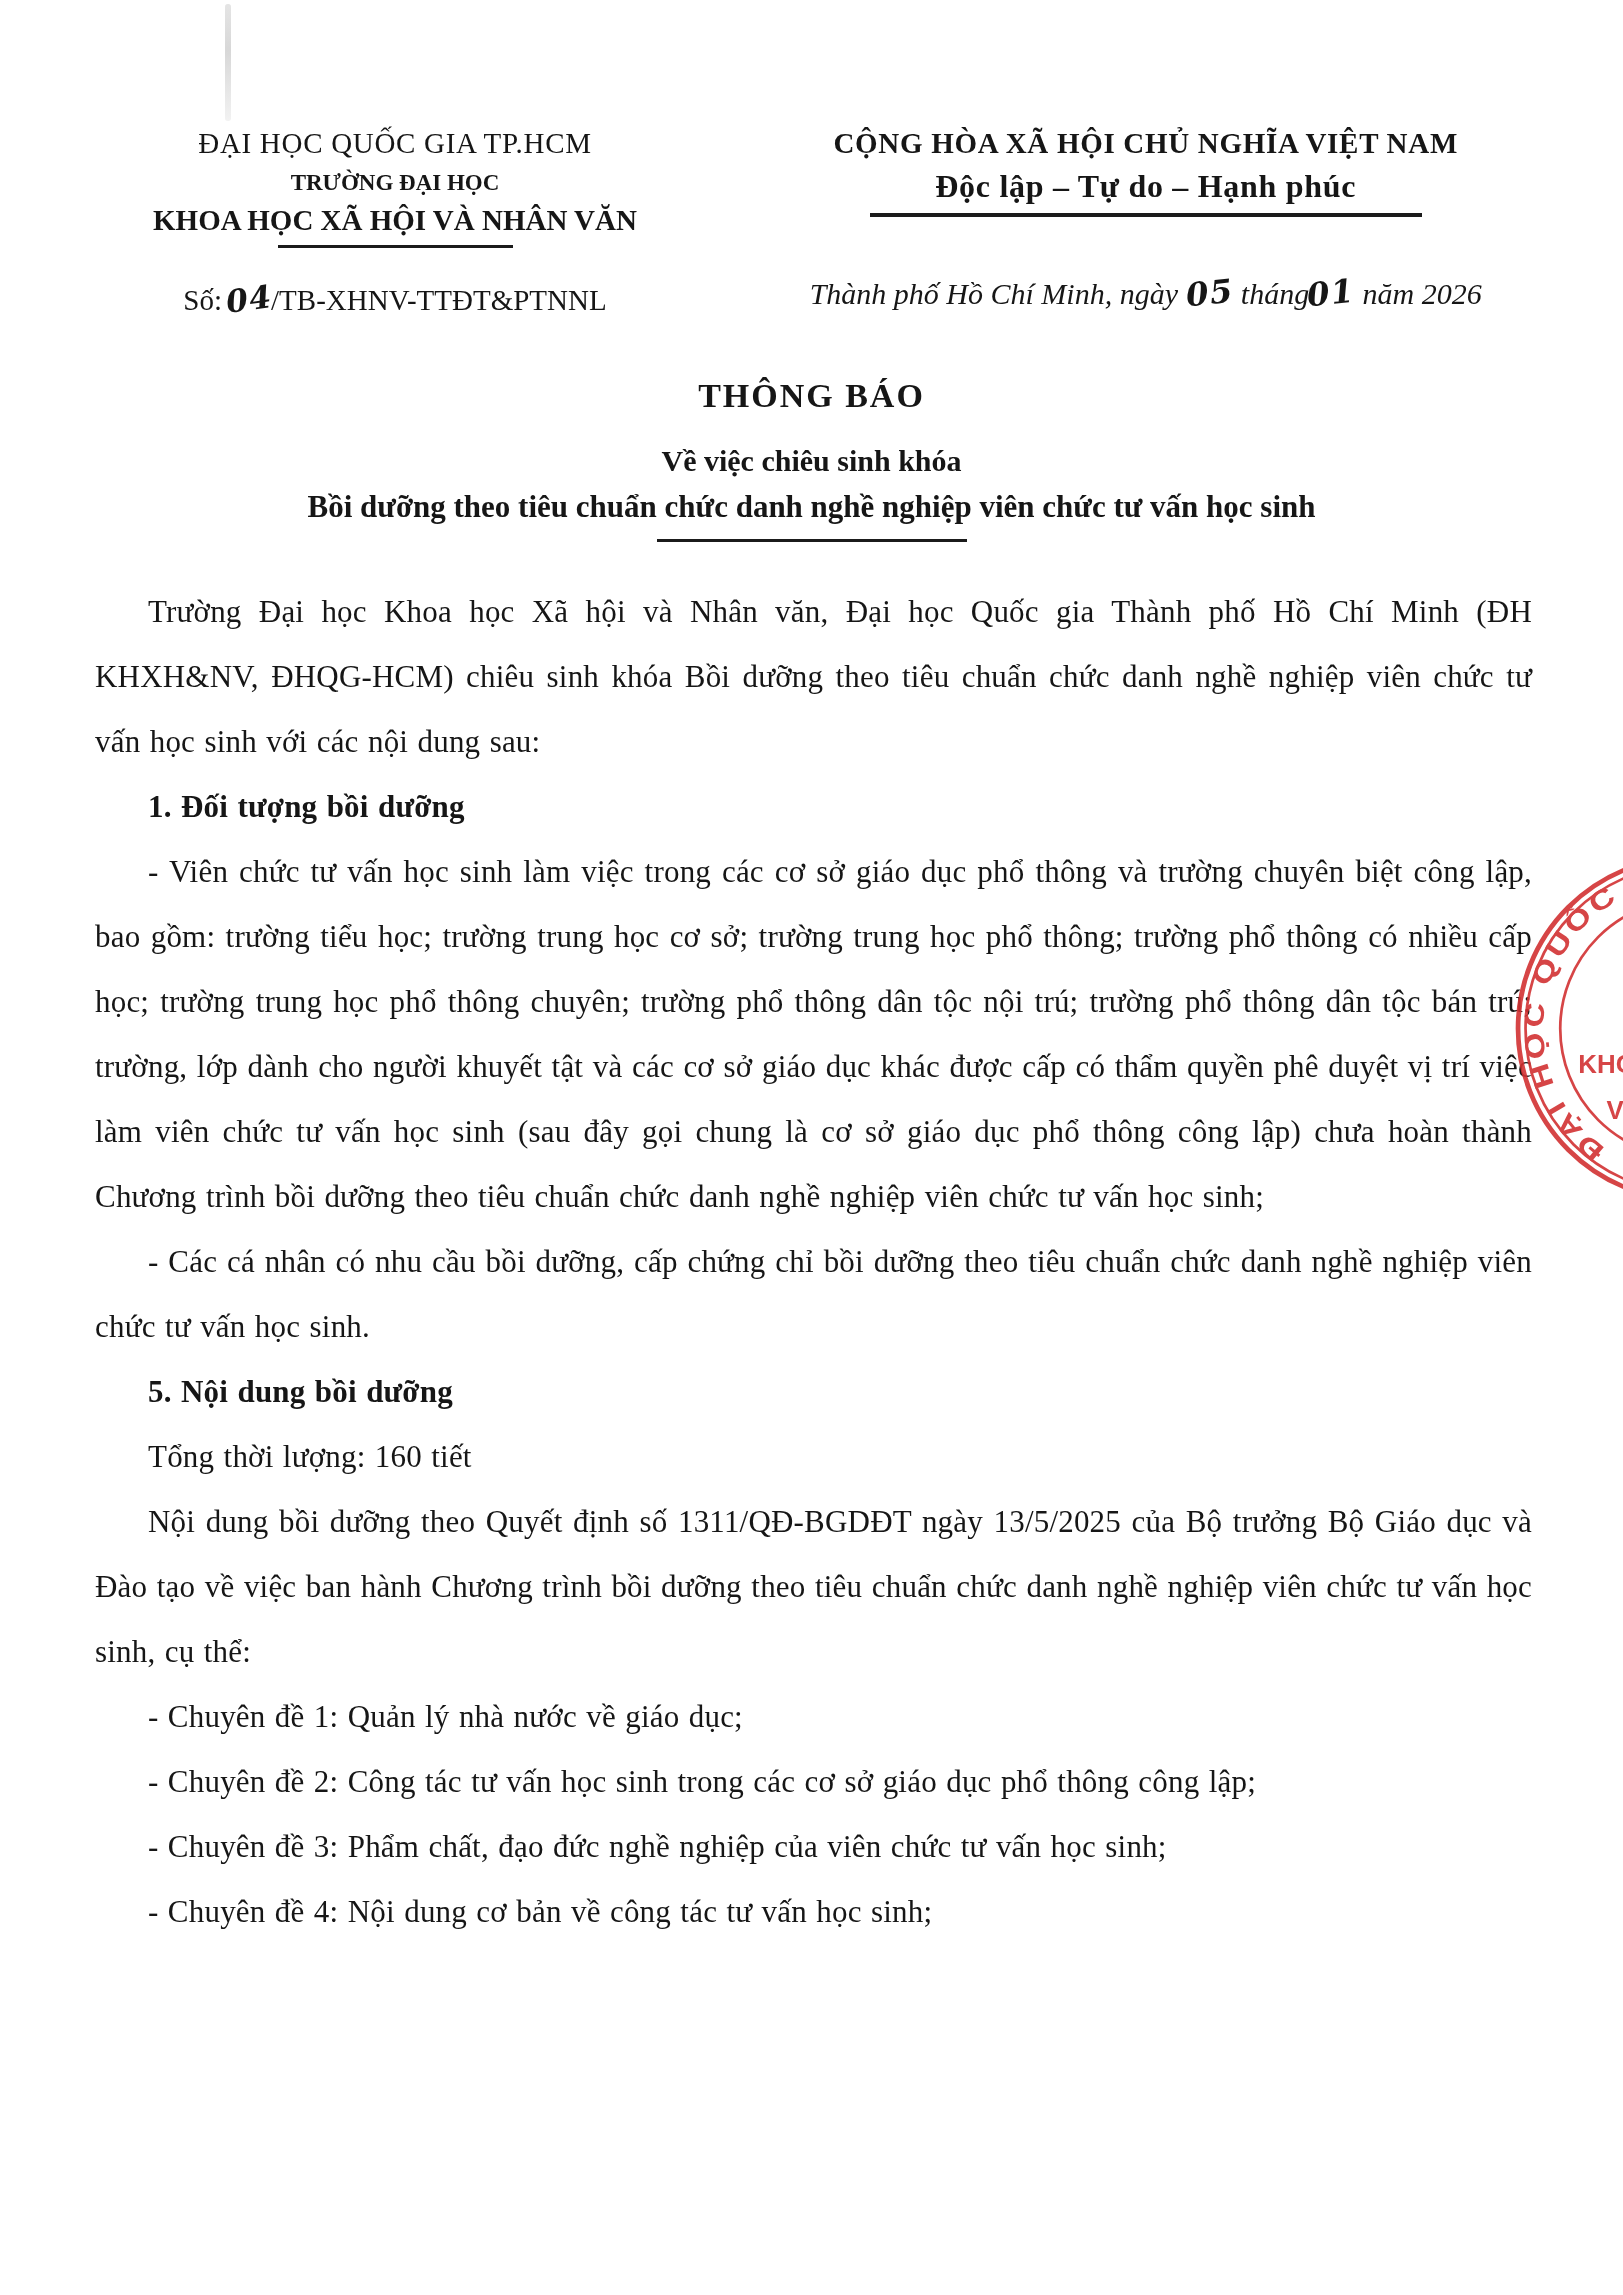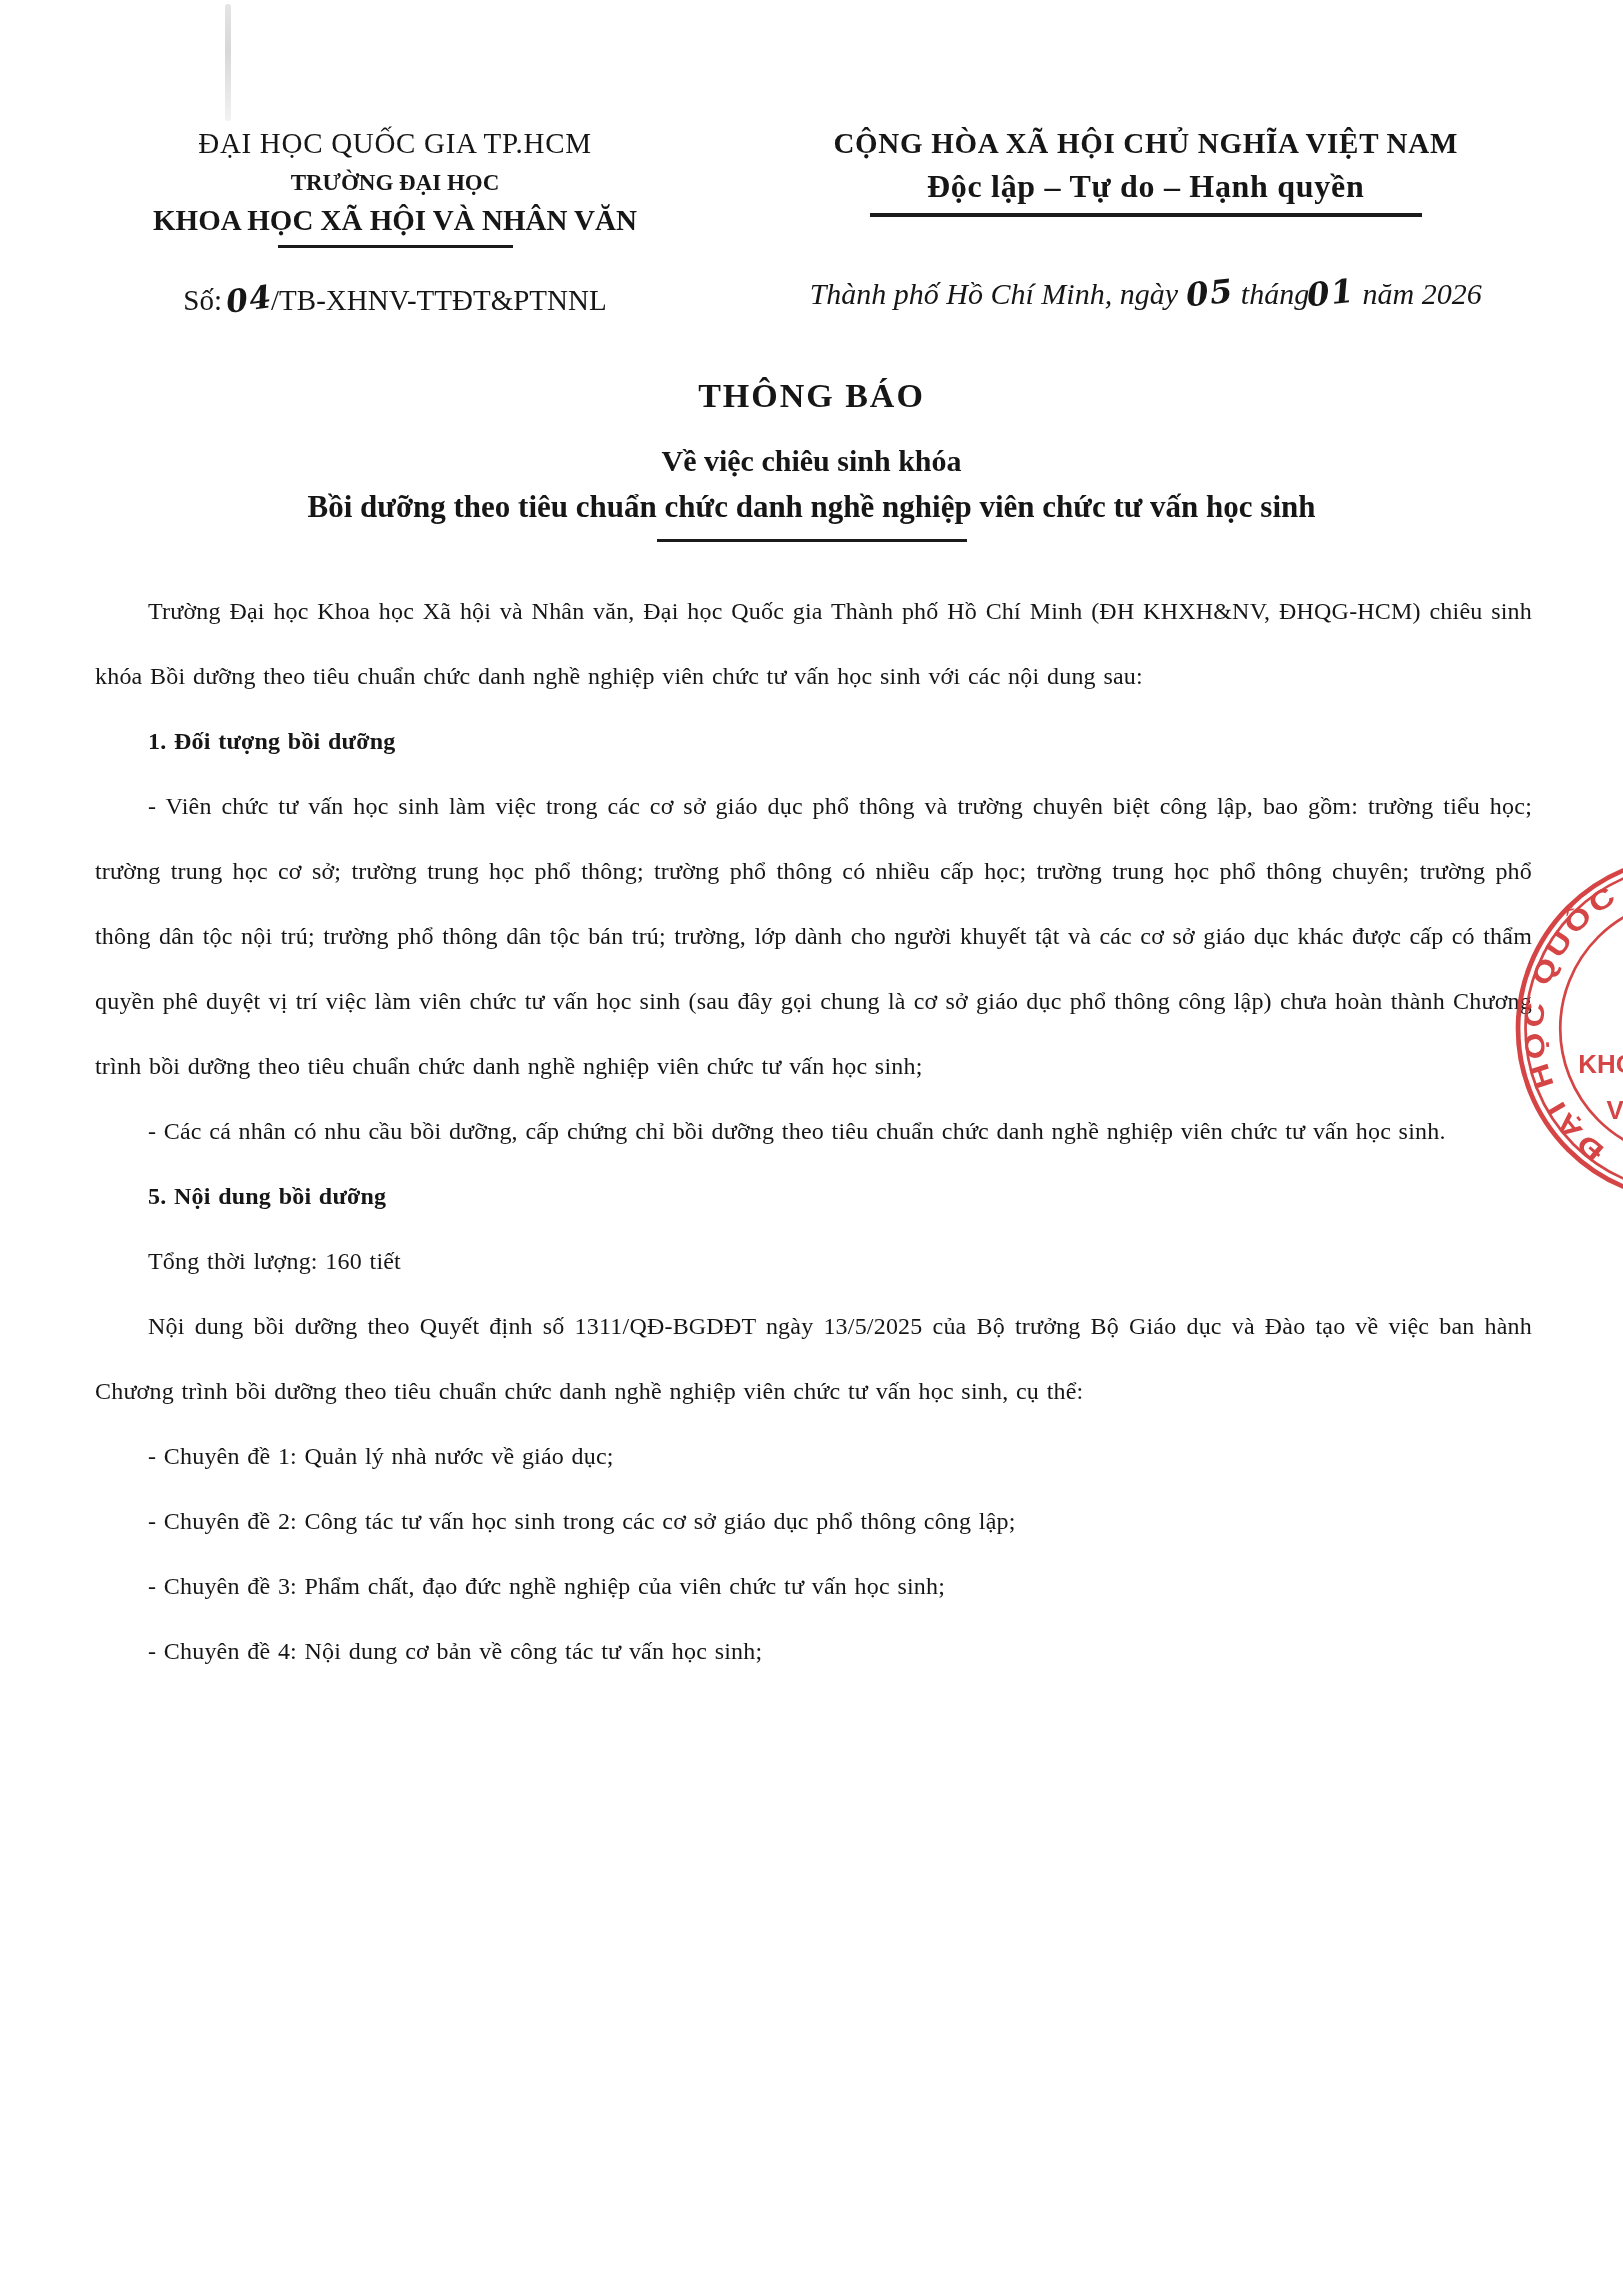--- a/index.html
+++ b/index.html
@@ -41,21 +41,21 @@
   .hand-so{margin:0 -1.4px 0 4.1px;transform:rotate(-8deg);}
   .hand-day{margin-right:6.8px;}
   .hand-month{margin-left:-2.7px;margin-right:8.2px;}
   .title-block{position:absolute;top:377px;left:0;width:100%;text-align:center;}
   .t1{font-size:34px;font-weight:bold;letter-spacing:2px;}
   .t2{font-size:30px;font-weight:bold;margin-top:29px;}
   .t3{font-size:31px;font-weight:bold;margin-top:11px;}
   .t-rule{width:310px;height:3.4px;margin:13.6px auto 0;}
   .doc-body{
     position:absolute;top:579px;left:95px;width:1437px;
-    font-size:24px;line-height:65px;text-align:justify;
+    font-size:31px;line-height:65px;text-align:justify;
     letter-spacing:0.2px;word-spacing:1.4px;
   }
   .doc-body p{margin:0;text-indent:53px;}
   .doc-body p.bold{font-weight:bold;}
   
   .stamp{position:absolute;left:1499px;top:838px;width:381px;height:381px;opacity:.9;}
   .stamp circle{fill:none;stroke:#d23132;}
   .stamp text{fill:#d23132;font-family:"Liberation Sans",sans-serif;font-weight:bold;}
 </style>
 </head>
@@ -70,21 +70,21 @@
       <div class="l1">ĐẠI HỌC QUỐC GIA TP.HCM</div>
       <div class="l2">TRƯỜNG ĐẠI HỌC</div>
       <div class="l3">KHOA HỌC XÃ HỘI VÀ NHÂN VĂN</div>
       <div class="rule rule-left"></div>
       <div class="so-line">
         <span>Số:</span><span class="hand hand-so">04</span><span>/TB-XHNV-TTĐT&amp;PTNNL</span>
       </div>
     </div>
     <div class="hdr-right">
       <div class="l1">CỘNG HÒA XÃ HỘI CHỦ NGHĨA VIỆT NAM</div>
-      <div class="l2">Độc lập – Tự do – Hạnh quyền</div>
+      <div class="l2">Độc lập – Tự do – Hạnh phúc</div>
       <div class="rule rule-right"></div>
       <div class="date-line">
         <span class="dp">Thành phố Hồ Chí Minh, ngày</span><span class="hand hand-day">05</span><span>tháng</span><span class="hand hand-month">01</span><span>năm 2026</span>
       </div>
     </div>
   </div>
 
   <div class="title-block">
     <div class="t1">THÔNG BÁO</div>
     <div class="t2">Về việc chiêu sinh khóa</div>

